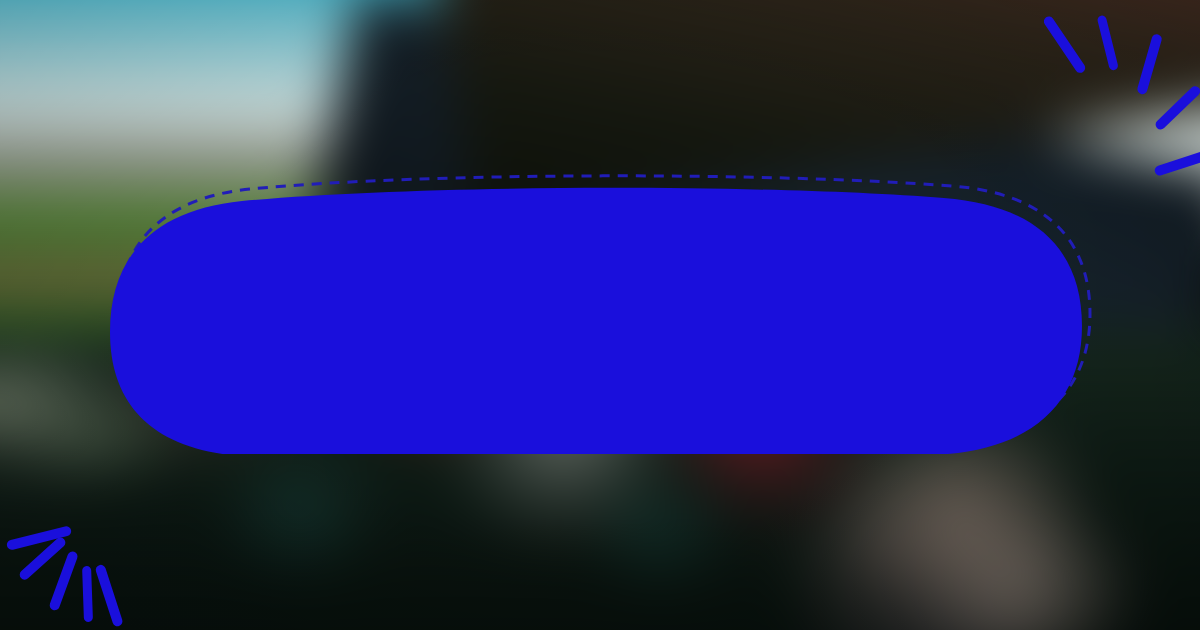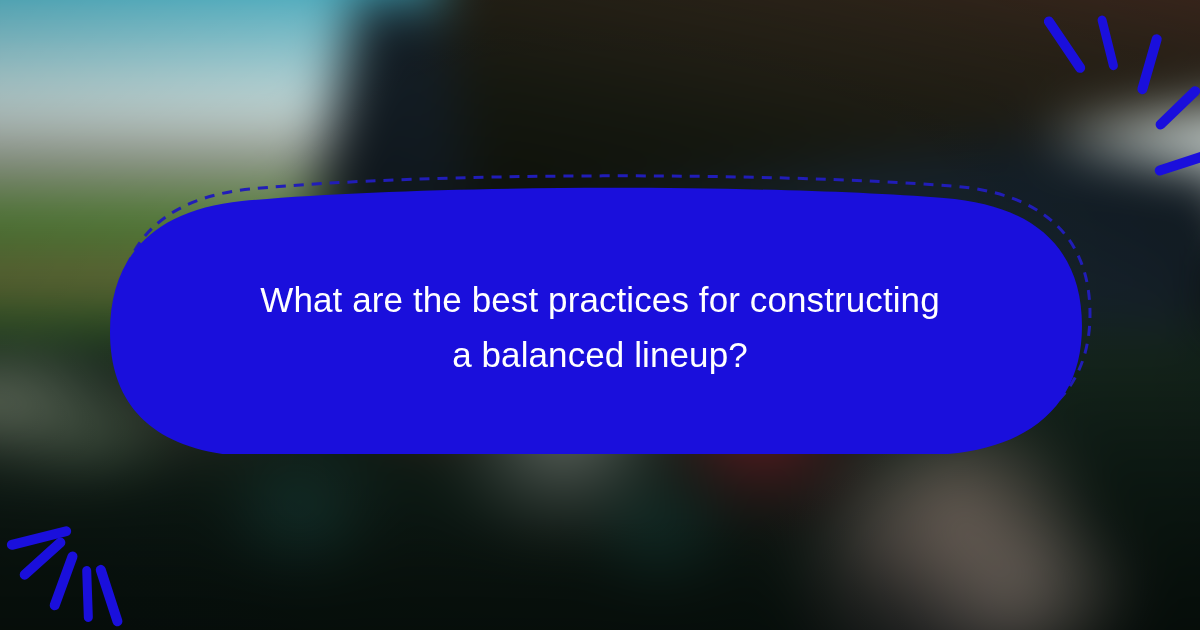--- a/index.html
+++ b/index.html
@@ -212,16 +212,14 @@
       <path id="blob-fill" d="M 10 160
                C 10 84, 54 38, 142 29
                C 322 12, 662 12, 844 26
                C 936 33, 982 78, 982 154
                C 982 226, 938 274, 848 282
                C 664 298, 322 298, 140 284
                C 52 277, 10 232, 10 160 Z" fill="#1A0FDC"></path>
     </svg>
   </div>
 
-  <div class="headline" style="color: rgb(255, 255, 255);">What are the best practices for constructing
-a balanced lineup?</div>
 
 </div>
 
 </body></html>

